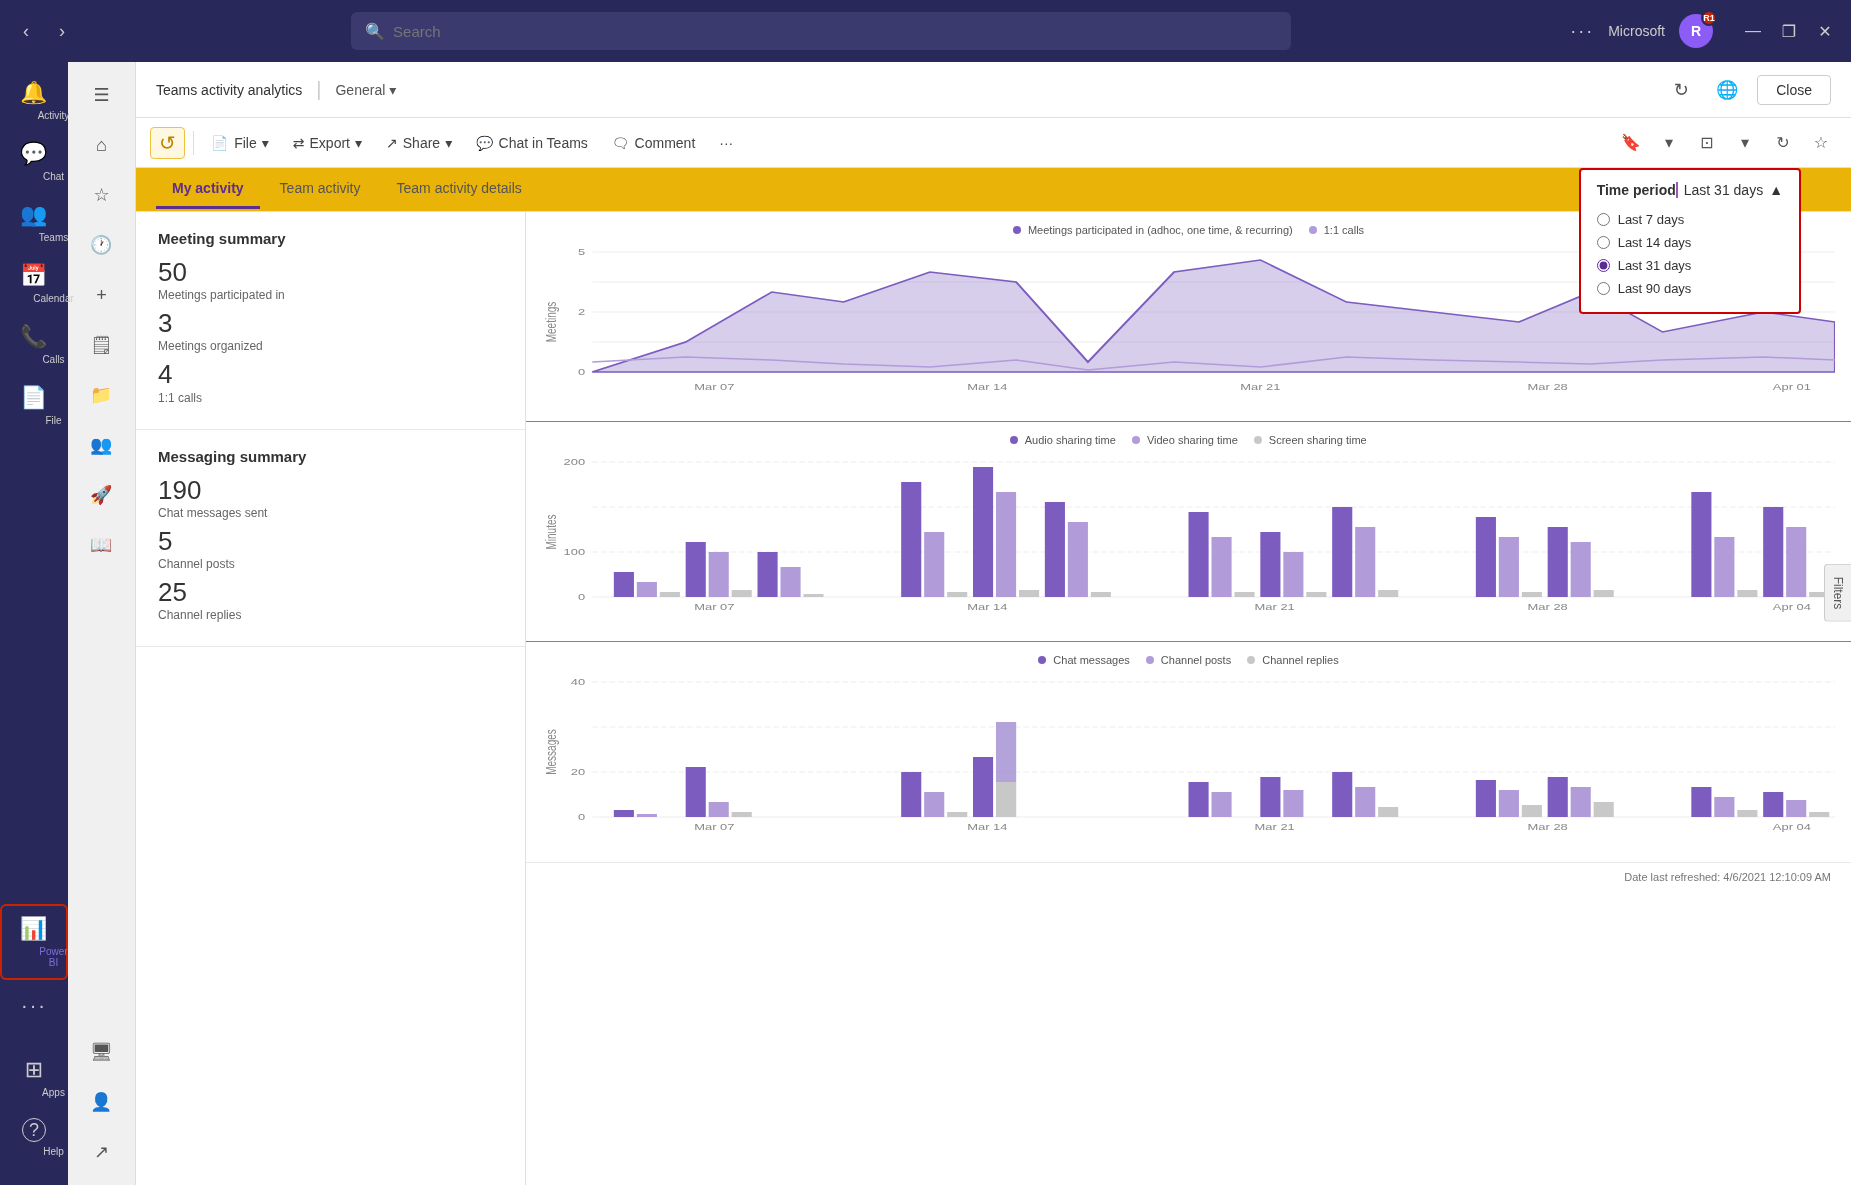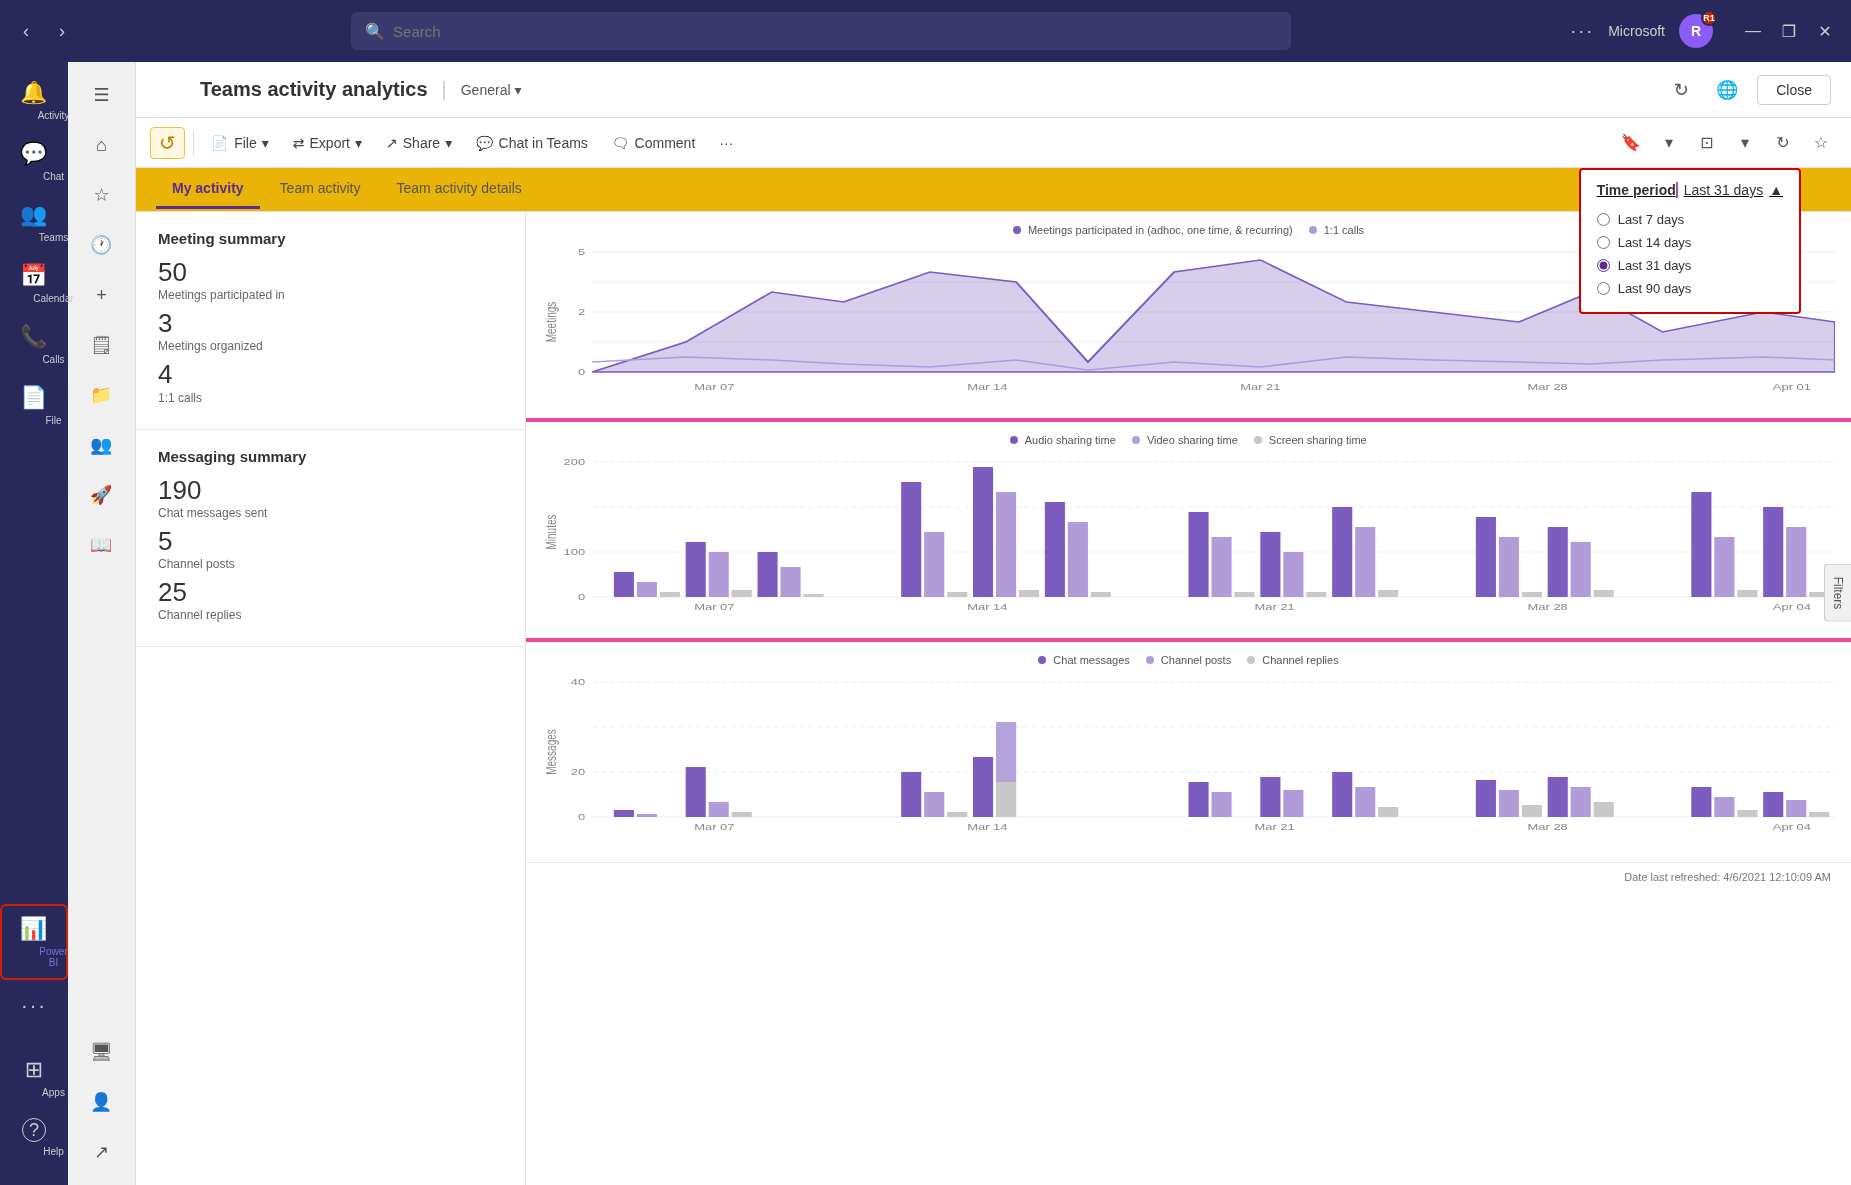--- a/index.html
+++ b/index.html
@@ -86,21 +86,21 @@
     .sec-spacer { flex: 1; }
 
     
     .content-area { flex: 1; display: flex; flex-direction: column; background: white; overflow: hidden; }
 
     
     .app-header {
       height: 56px; background: white; border-bottom: 1px solid #e0e0e0;
       display: flex; align-items: center; padding: 0 20px; gap: 14px; flex-shrink: 0;
     }
-    .app-title { font-size: 20px; color: #333; font-weight: 700; margin-left: 44px; }
+    .app-title { font-size: 14px; color: #333; font-weight: 400; }
     .app-header-sep { color: #ccc; font-size: 20px; }
     .app-header-general { display: flex; align-items: center; gap: 4px; color: #555; font-size: 14px; cursor: pointer; }
     .header-right { margin-left: auto; display: flex; align-items: center; gap: 14px; }
     .header-icon-btn {
       width: 32px; height: 32px; border: none; background: none; cursor: pointer;
       color: #555; font-size: 18px; display: flex; align-items: center; justify-content: center;
       border-radius: 4px;
     }
     .close-btn {
       padding: 6px 18px; background: white; border: 1px solid #ccc;
@@ -139,21 +139,21 @@
       padding: 10px 16px; cursor: pointer; color: #555; font-size: 14px;
       border-bottom: 3px solid transparent; margin-right: 4px;
     }
     .tab.active { color: #5c2d91; border-bottom-color: #5c2d91; font-weight: 600; }
     .time-period-panel {
       position: absolute; right: 50px; top: 0;
       background: white; border: 2px solid #cc0000; border-radius: 4px;
       padding: 12px 16px; z-index: 10; min-width: 220px;
     }
     .time-period-header {
-      display: flex; align-items: flex-start; justify-content: space-between; margin-bottom: 10px; text-decoration: underline;
+      display: flex; align-items: flex-start; justify-content: space-between; margin-bottom: 10px;
     }
     .time-period-title { font-weight: 600; font-size: 14px; color: #333; }
     .time-period-value { font-size: 14px; color: #333; display: flex; align-items: center; gap: 6px; }
     .time-period-sep { width: 2px; height: 16px; background: #9b59b6; display: inline-block; }
     .radio-group { display: flex; flex-direction: column; gap: 8px; padding: 4px 0; }
     .radio-item { display: flex; align-items: center; gap: 8px; font-size: 13px; color: #333; cursor: pointer; }
     .radio-item input { accent-color: #5c2d91; }
 
     
     .dashboard { flex: 1; overflow-y: auto; display: flex; gap: 0; background: #f3f2f1; }
@@ -162,21 +162,21 @@
 
     .summary-section {
       padding: 18px 22px; border-bottom: 1px solid #e8e8e8;
     }
     .summary-title { font-size: 15px; font-weight: 600; color: #333; margin-bottom: 10px; }
     .summary-stat { margin-bottom: 6px; }
     .stat-number { font-size: 26px; font-weight: 300; color: #333; line-height: 1.2; }
     .stat-label { font-size: 12px; color: #666; }
 
     
-    .chart-section { border-bottom: 4px solid #ec4899; padding: 14px 18px; position: relative; height: 210px; }
+    .chart-section { border-bottom: 1px solid #ec4899; padding: 14px 18px; position: relative; height: 210px; }
     .chart-legend { display: flex; gap: 16px; justify-content: center; font-size: 11px; color: #555; margin-bottom: 6px; flex-wrap: wrap; }
     .legend-dot { width: 8px; height: 8px; border-radius: 50%; display: inline-block; margin-right: 4px; }
 
     
     .filters-tab {
       position: fixed; right: 0; top: 50%; transform: translateY(-50%);
       background: #f0f0f0; border: 1px solid #ccc; border-right: none;
       writing-mode: vertical-rl; text-orientation: mixed;
       padding: 12px 6px; font-size: 12px; color: #555; cursor: pointer;
       border-radius: 4px 0 0 4px;

